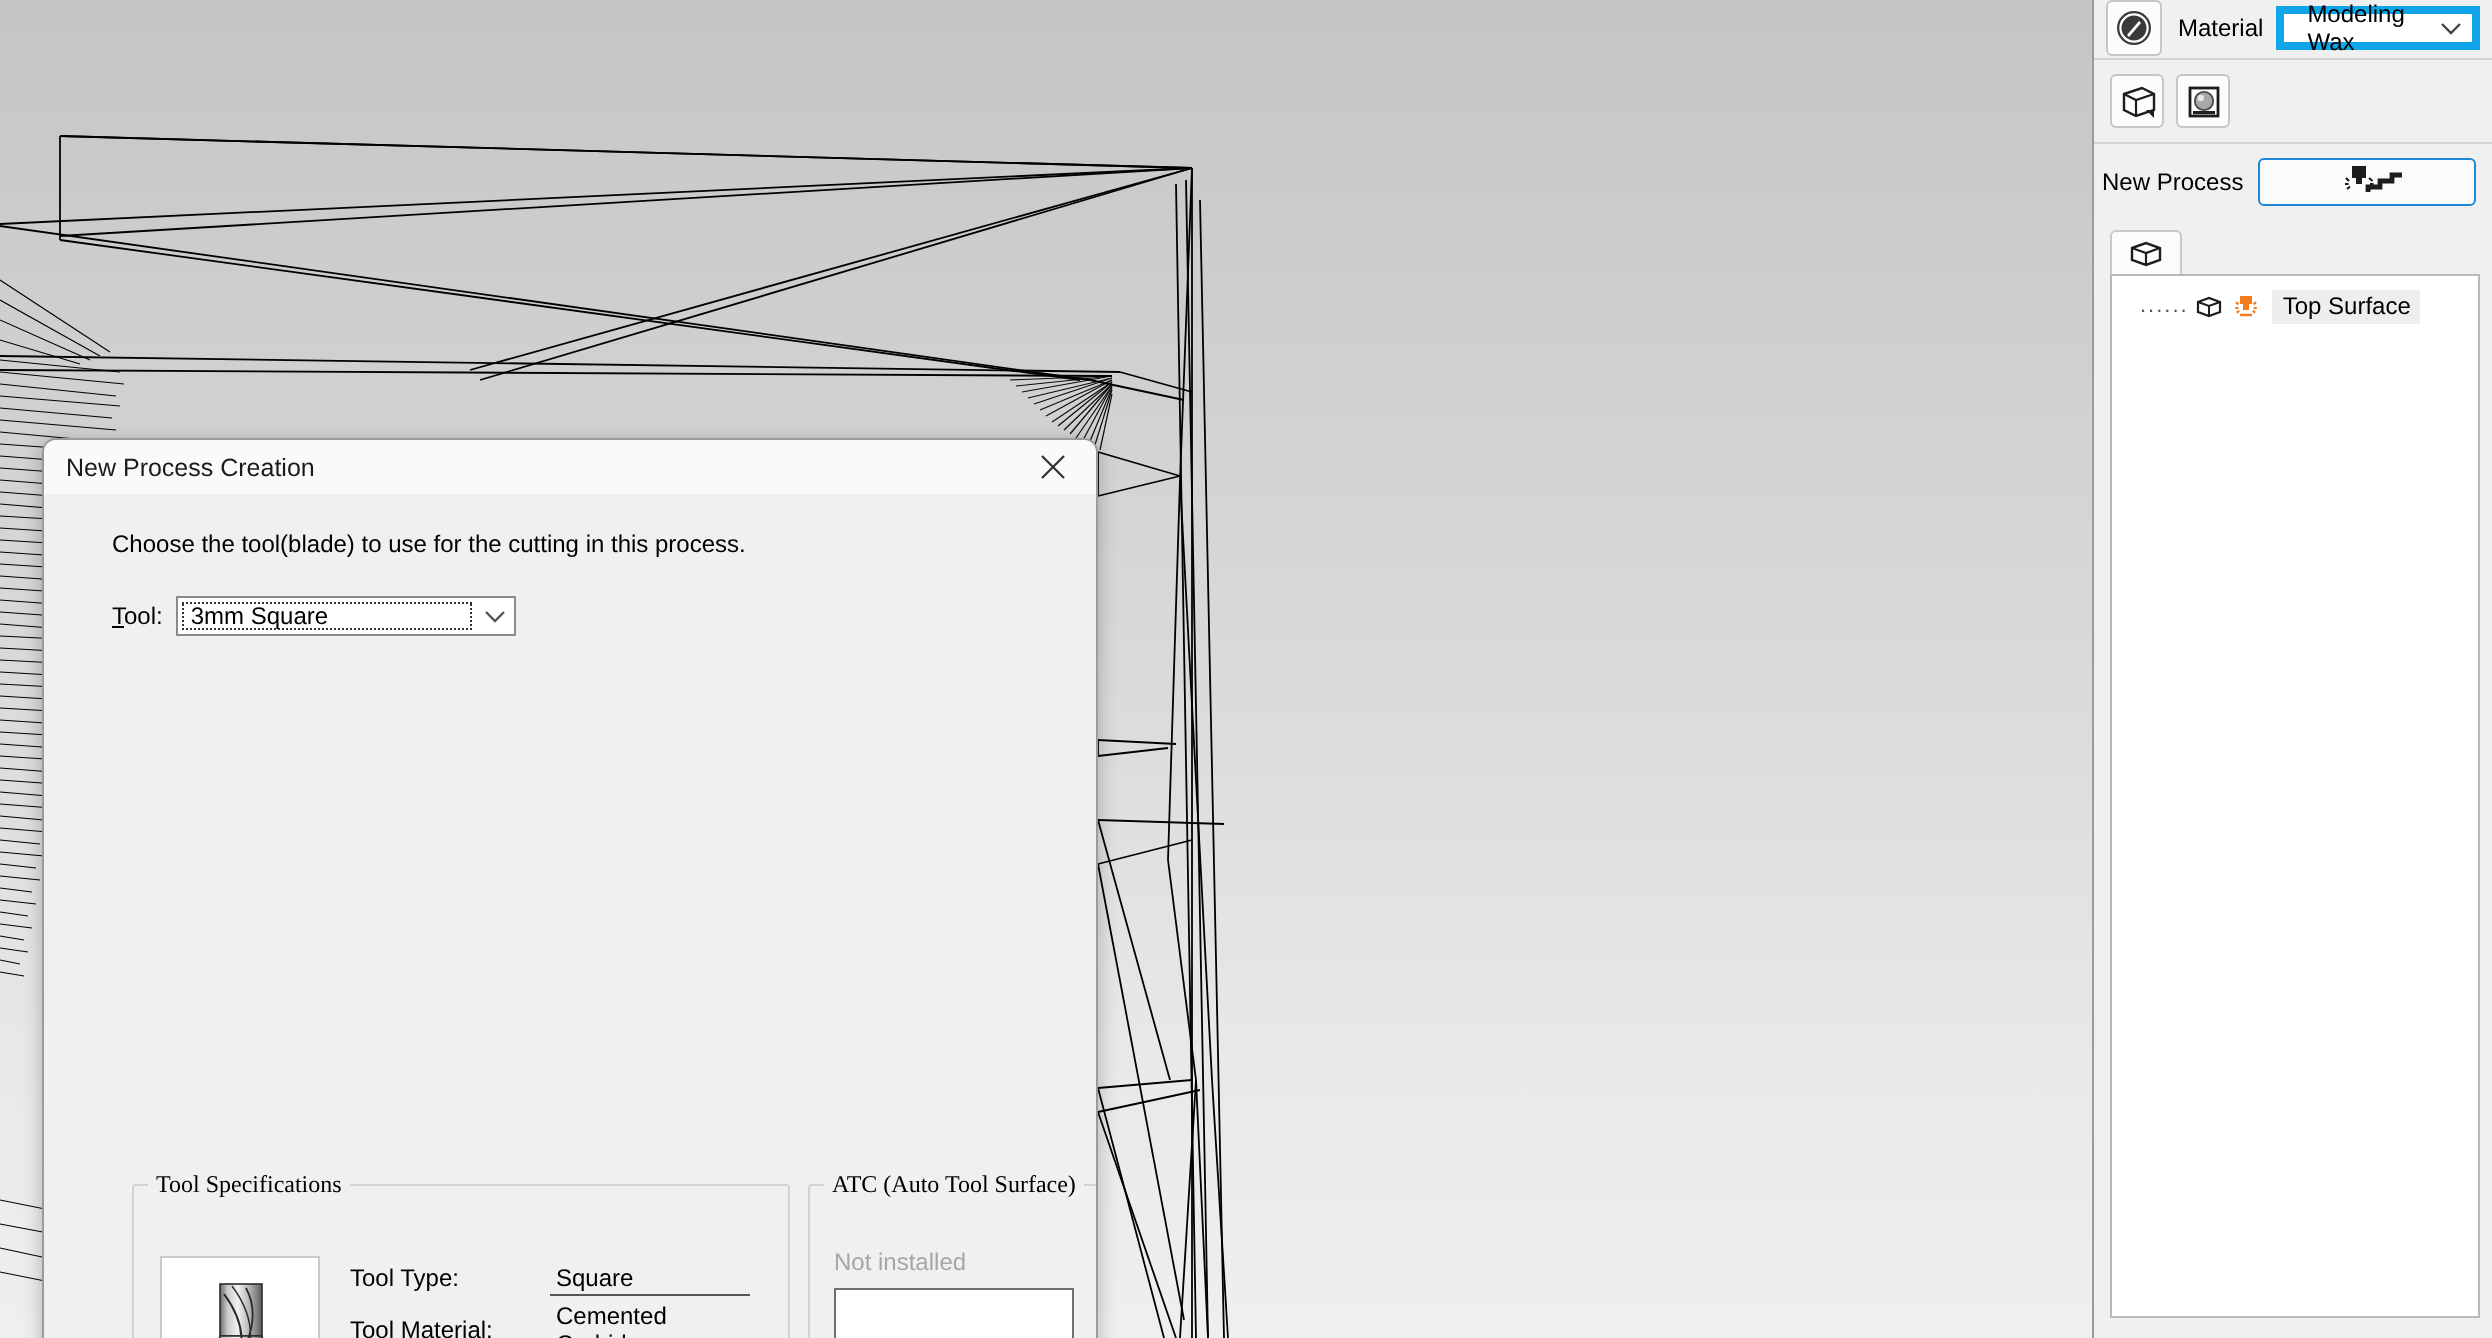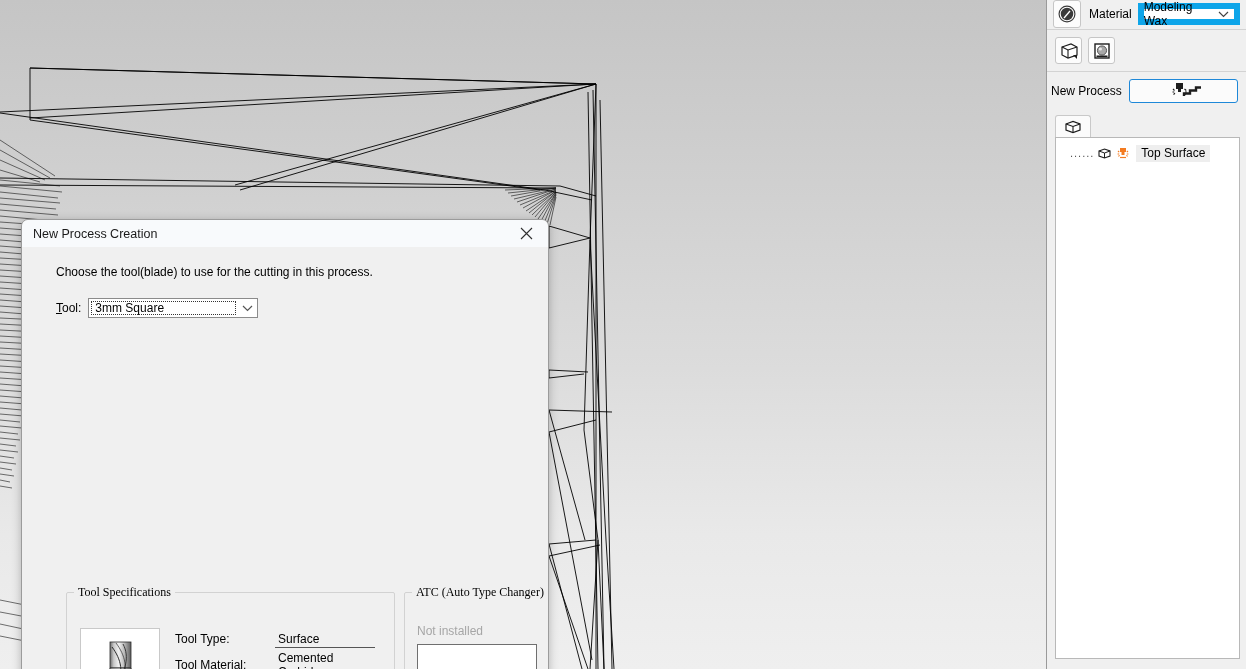--- a/index.html
+++ b/index.html
@@ -47,24 +47,24 @@
     border: 1px solid #c6c6c6;
     background: #fcfcfc;
     border-radius: 3px;
     display: flex; align-items: center; justify-content: center;
     box-sizing: border-box;
   }
   .material-label { margin: 0 6px 0 8px; font-size: 12px; white-space: nowrap; text-align: center; }
   .material-combo {
     flex: 1;
     height: 22px;
-    border: 6px solid #0ea5e9;
+    border: 4px solid #0ea5e9;
     background: #fff;
     display: flex; align-items: center;
-    padding: 0 2px 0 0;
+    padding: 0 2px 0 12px;
     box-sizing: border-box;
     font-size: 12px;
     position: relative;
   }
   .combo-chev {
     margin-left: auto; margin-right: 3px;
     width: 12px; height: 12px;
     display: flex; align-items: center; justify-content: center;
   }
   .rp-row-tools {
@@ -541,36 +541,36 @@
             <path d="M31 100 L48 100" stroke="#cc0000" stroke-width="1.2"></path>
             <path d="M29 100 L34 97.5 L34 102.5 Z" fill="#cc0000"></path>
             <path d="M50 100 L45 97.5 L45 102.5 Z" fill="#cc0000"></path>
             <text x="39.5" y="112" font-size="10" fill="#cc0000" text-anchor="middle" font-family="Liberation Sans, sans-serif">d</text>
           </svg>
         </div>
 
         <div class="spec-rows">
           <div class="spec-row">
             <span class="spec-label">Tool Type:</span>
-            <span class="spec-value">Surface</span>
+            <span class="spec-value">Square</span>
           </div>
           <div class="spec-row">
             <span class="spec-label">Tool Material:</span>
             <span class="spec-value">Cemented Carbide</span>
           </div>
           <div class="spec-row">
             
             
             
           </div>
 
         </div>
       </fieldset>
 
       <fieldset class="group" id="group-atc">
-        <legend>ATC (Auto Type Changer)</legend>
+        <legend>ATC (Auto Tool Surface)</legend>
         <div class="atc-note">Not installed</div>
         <div class="atc-box"></div>
       </fieldset>
 
     </div>
   </div>
 </div>
 
 </body></html>

